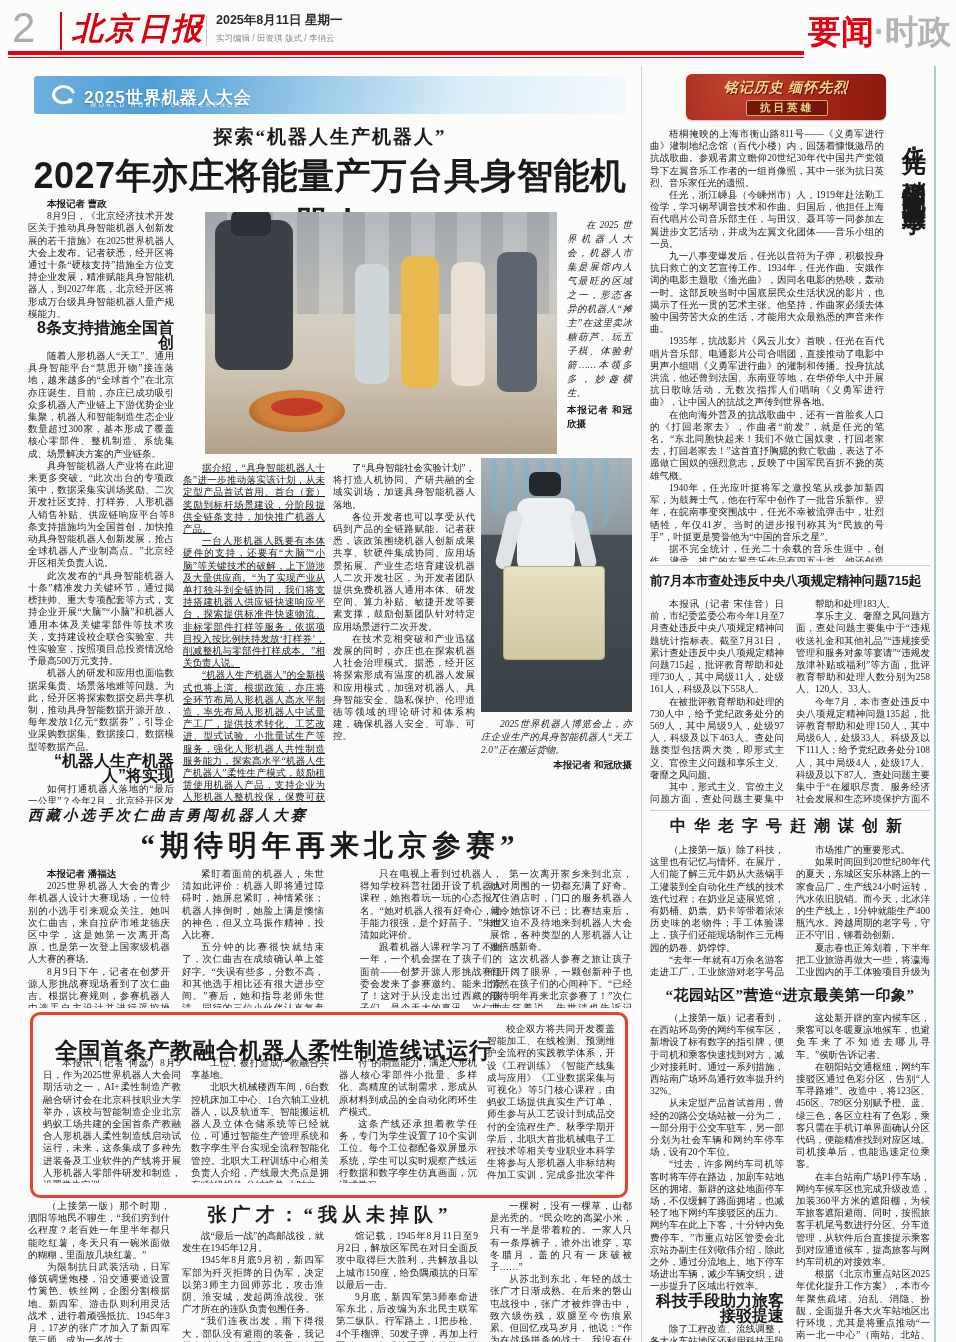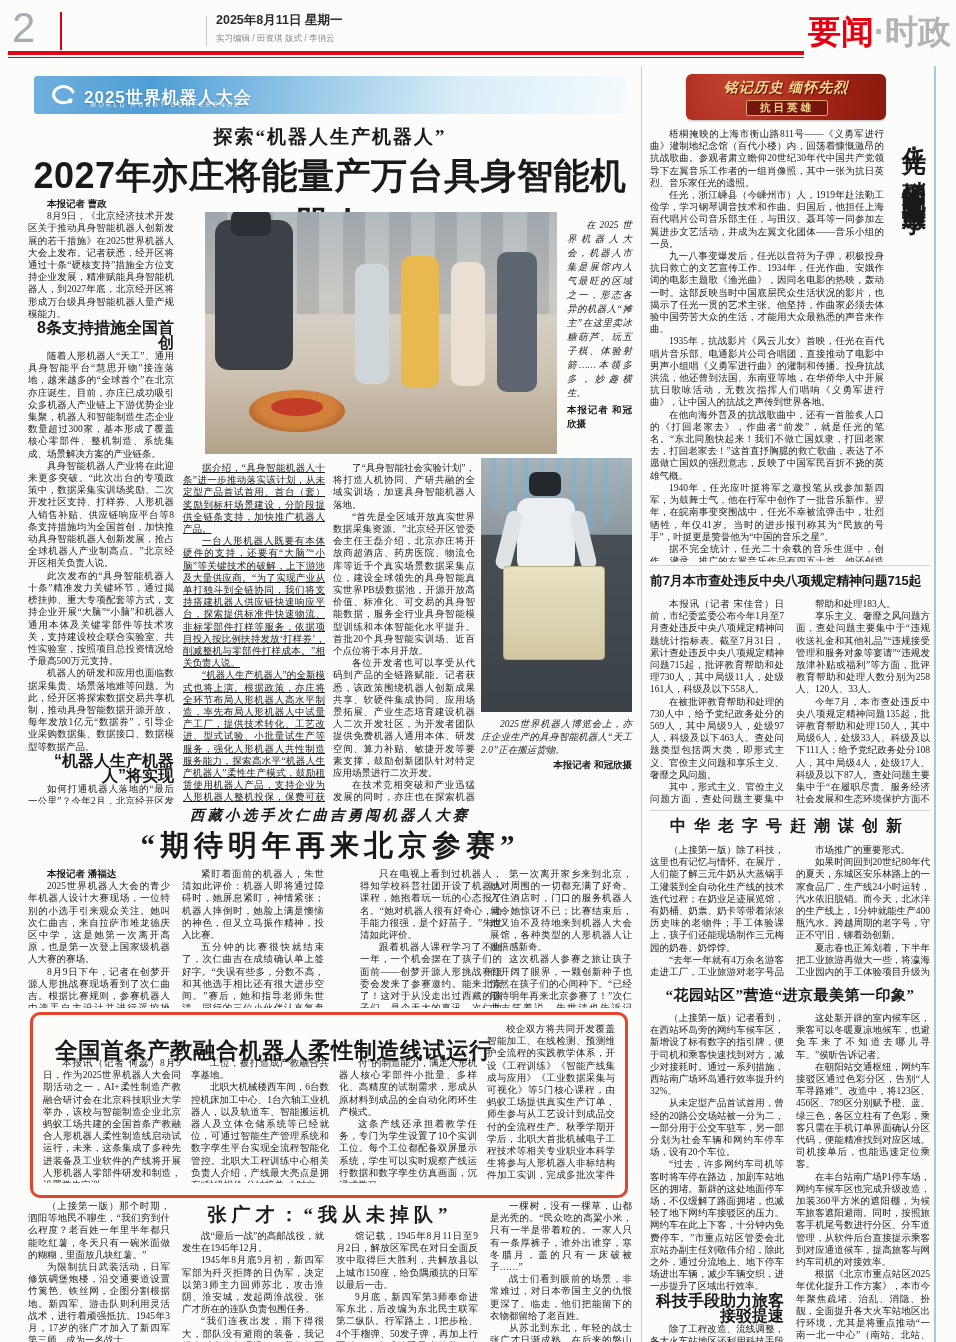--- a/index.html
+++ b/index.html
@@ -49,21 +49,21 @@
   .ph-shape{position:absolute;}
   .cap1{position:absolute;left:539px;top:152px;width:65px;font-style:italic;font-size:9.5px;
         line-height:14px;text-align:justify;}
   .cap1 .capt{text-indent:2em;display:block;}
   .capcredit{font-style:normal;font-weight:bold;font-family:"Liberation Sans",sans-serif;display:block;margin-top:3px;}
   .photo2{left:453px;top:392px;width:151px;height:254px;
           background:linear-gradient(180deg,#a9b3ba 0%,#8d979e 30%,#474f55 30.5%,#3a4147 100%);}
   .cap2{position:absolute;left:453px;top:652px;width:151px;font-style:italic;font-size:9.5px;
         line-height:13px;text-align:justify;}
   
-  .kicker-tibet{position:absolute;left:0;top:0;width:604px;text-align:center;font-weight:bold;
+  .kicker-tibet{position:absolute;left:0;top:0;width:604px;text-align:left;font-weight:bold;
                 font-size:14.5px;letter-spacing:3px;font-style:italic;}
   .headline-tibet{position:absolute;left:0;top:20px;width:604px;text-align:center;font-weight:900;
                   font-size:29px;letter-spacing:5px;}
   
   .redbox{position:absolute;left:30px;top:1012px;width:592px;height:180px;border:3px solid #e5432c;
           border-radius:10px;background:#fcfcfa;}
   .headline-red{position:absolute;left:10px;top:8px;width:438px;
                 font-family:"Liberation Sans",sans-serif;font-weight:900;font-size:22.5px;letter-spacing:0.5px;}
   
   .headline-zhang{position:absolute;left:150px;top:2px;width:304px;text-align:center;font-weight:900;
@@ -86,20 +86,21 @@
   .headline-station{position:absolute;left:0;top:2px;width:280px;text-align:center;font-weight:900;
                     font-size:15px;letter-spacing:0.5px;}
 </style>
 </head>
 <body>
 
 <div class="page">
 
   <div class="pagenum">2</div>
   <div class="mast-vline"></div>
+  <div class="masthead">北京日报</div>
   <div class="date-vline"></div>
   <div class="datebox">
     <div class="date">2025年8月11日 星期一</div>
     <div class="editors">实习编辑 / 田资琪 版式 / 李俏云</div>
   </div>
   <div class="section-label">
     <span class="sec-main">要闻</span><span class="sec-dot">·</span><span class="sec-sub">时政</span>
   </div>
   <div class="header-rule-a"></div>
   <div class="header-rule-b"></div>
@@ -156,21 +157,20 @@
 
     <div class="col" style="left:155px;top:396px;width:142px;height:342px;text-decoration:underline;">
 
     <p class="blk-p">据介绍，“具身智能机器人十条”进一步推动落实该计划，从未定型产品首试首用、首台（套）奖励到标杆场景建设，分阶段提供全链条支持，加快推广机器人产品。</p>
         <p class="blk-p">一台人形机器人既要有本体硬件的支持，还要有“大脑”“小脑”等关键技术的破解，上下游涉及大量供应商。“为了实现产业从单打独斗到全链协同，我们将支持搭建机器人供应链快速响应平台，探索提供标准件快速物流、非标零部件打样等服务，依据项目投入按比例扶持发放‘打样券’，削减整机与零部件打样成本。”相关负责人说。</p>
         <p class="blk-p">“机器人生产机器人”的全新模式也将上演。根据政策，亦庄将全环节布局人形机器人高水平制造，率先布局人形机器人中试量产工厂，提供技术转化、工艺改进、型式试验、小批量试生产等服务，强化人形机器人共性制造服务能力，探索高水平“机器人生产机器人”柔性生产模式，鼓励租赁使用机器人产品，支持企业为人形机器人整机投保，保费可获补贴。</p>
       </div>
     <div class="col" style="left:305px;top:396px;width:142px;height:342px;">
 
     <p class="blk-p">了“具身智能社会实验计划”，将打造人机协同、产研共融的全域实训场，加速具身智能机器人落地。</p>
-        <p class="blk-p">“首先是全区域开放真实世界数据采集资源。”北京经开区管委会主任王磊介绍，北京亦庄将开放商超酒店、药房医院、物流仓库等近千个真实场景数据采集点位，建设全球领先的具身智能真实世界PB级数据池，开源开放高价值、标准化、可交易的具身智能数据，服务全行业具身智能模型训练和本体智能化水平提升。首批20个具身智能实训场、近百个点位将于本月开放。</p>
         <p class="blk-p">各位开发者也可以享受从代码到产品的全链路赋能。记者获悉，该政策围绕机器人创新成果共享、软硬件集成协同、应用场景拓展、产业生态培育建设机器人二次开发社区，为开发者团队提供免费机器人通用本体、研发空间、算力补贴、敏捷开发等要素支撑，鼓励创新团队针对特定应用场景进行二次开发。</p>
         <p class="blk-p">在技术竞相突破和产业迅猛发展的同时，亦庄也在探索机器人社会治理模式。据悉，经开区将探索形成有温度的机器人发展和应用模式，加强对机器人、具身智能安全、隐私保护、伦理道德等领域的理论研讨和体系构建，确保机器人安全、可靠、可控。</p>
       </div>
 
     <div class="photo photo2">
       <div class="ph-shape" style="left:10px;top:0;width:130px;height:76px;background:repeating-linear-gradient(90deg,rgba(120,180,210,.5) 0 6px,rgba(170,180,190,.1) 6px 16px);border-radius:0 0 40px 40px;"></div>
       <div class="ph-shape" style="left:48px;top:14px;width:32px;height:24px;background:#23282d;border-radius:7px;"></div>
       <div class="ph-shape" style="left:36px;top:40px;width:58px;height:74px;background:#eceff1;border-radius:12px;"></div>
       <div class="ph-shape" style="left:20px;top:52px;width:16px;height:60px;background:#dfe3e6;border-radius:8px;transform:rotate(14deg);"></div>
       <div class="ph-shape" style="left:94px;top:52px;width:16px;height:60px;background:#dfe3e6;border-radius:8px;transform:rotate(-14deg);"></div>
@@ -244,21 +244,20 @@
         <p class="blk-p">“我们连夜出发，雨下得很大，部队没有避雨的装备，我记得当时全身都湿透了。我们行军30里，连夜赶到淮安完成了包围任务，后来师长黄克诚率部到来，发起了总攻。”</p>
       </div>
     <div class="col" style="left:308px;top:30px;width:142px;height:112px;">
 
     <p class="blk-p">馆记载，1945年8月11日至9月2日，解放区军民在对日全面反攻中取得巨大胜利，共解放县以上城市150座，给负隅顽抗的日军以最后一击。</p>
         <p class="blk-p">9月底，新四军第3师奉命进军东北，后改编为东北民主联军第二纵队。行军路上，1把步枪、4个手榴弹、50发子弹，再加上行军粮，50多斤的重量磨炼着17岁的新兵张广才，但他说：“我从未掉队。”</p>
       </div>
     <div class="col" style="left:462px;top:0;width:142px;height:142px;">
 
     <p class="blk-p">一棵树，没有一棵草，山都是光秃的。“民众吃的高粱小米，只有一半是带着粒的。一家人只有一条厚裤子，谁外出谁穿，寒冬腊月，盖的只有一床破被子……”</p>
-        <p class="blk-p">战士们看到眼前的场景，非常难过，对日本帝国主义的仇恨更深了。临走，他们把能留下的衣物都留给了老百姓。</p>
         <p class="blk-p">从苏北到东北，年轻的战士张广才日渐成熟。在后来的磐山屯战役中，张广才被炸弹击中，致六级伤残，双腿至今伤痕累累。但回忆戎马岁月，他说：“作为在战场拼杀的战士，我没有什么恐惧的心理，只知道要消灭敌人。”</p>
       </div>
   </section>
 
   <section style="position:absolute;left:650px;top:70px;width:280px;height:492px;">
     <div class="jn-banner">
       <div class="jn-line1">铭记历史 缅怀先烈</div>
       <div class="jn-ribbon">抗日英雄</div>
     </div>
     <div class="col" style="left:0;top:58px;width:234px;height:434px;">

